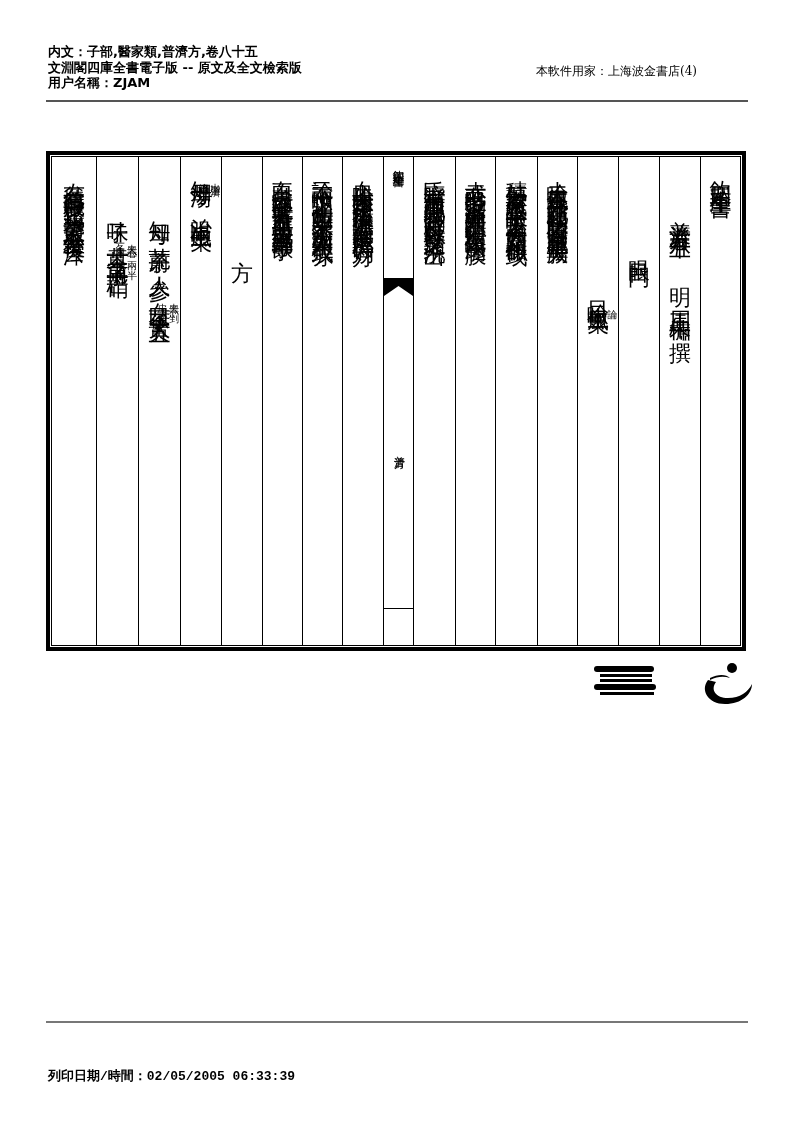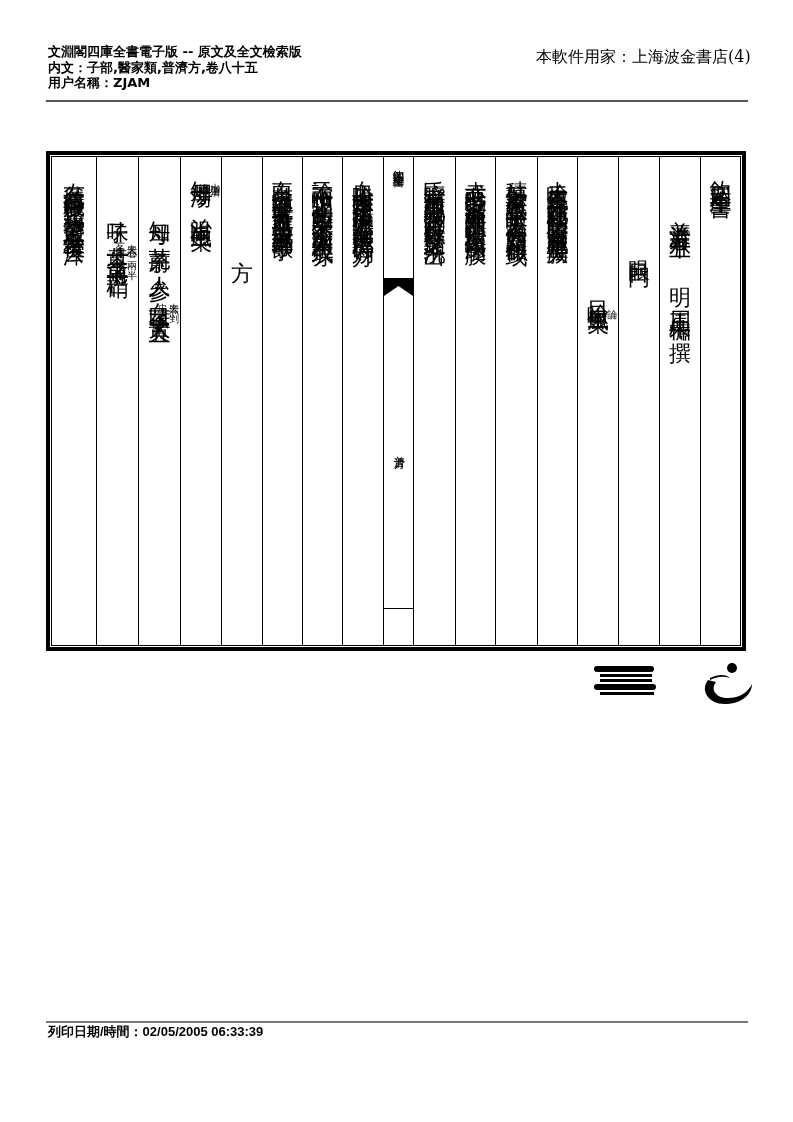--- a/index.html
+++ b/index.html
@@ -1,19 +1,19 @@
 <!DOCTYPE html>
 <html><head>
   <meta charset="utf-8">
   <style>
     html, body { margin: 0; padding: 0; background: #ffffff; }
     body { width: 793px; height: 1122px; position: relative; overflow: hidden; color: #000; }
     .hdr-left { position: absolute; left: 48px; top: 44px; font-family: "DejaVu Sans", sans-serif; font-weight: bold; font-size: 13px; line-height: 15.5px; }
     .hdr-left div { white-space: nowrap; }
-    .hdr-right { position: absolute; left: 536px; top: 44px; font-family: "DejaVu Serif", serif; font-size: 16px; line-height: 26px; }
+    .hdr-right { position: absolute; left: 536px; top: 58px; font-family: "DejaVu Serif", serif; font-size: 12px; line-height: 26px; }
     .hdr-right div { white-space: nowrap; }
     .hdr-rule { position: absolute; left: 46px; top: 100px; width: 702px; height: 0; border-top: 2px solid #555; }
 
     .frame { position: absolute; left: 46px; top: 151px; width: 700px; height: 500px; border: 4px solid #000; box-sizing: border-box; }
     .frame-inner { position: absolute; left: 1px; top: 1px; right: 1px; bottom: 1px; border: 1px solid #000; }
     .cols { position: absolute; left: 0; top: 0; right: 0; bottom: 0; display: flex; flex-direction: row-reverse; }
     .col { position: relative; border-left: 1px solid #000; box-sizing: border-box; height: 100%; }
     .col:last-child { border-left: none; }
     .vt { writing-mode: vertical-rl; font-family: "DejaVu Serif", serif; font-size: 22px; line-height: 40px; letter-spacing: 3.2px; position: absolute; top: 6px; left: 50%; transform: translateX(-50%); white-space: nowrap; }
     .seg { display: inline; }
@@ -24,29 +24,29 @@
 
     .center-strip .vt { font-size: 12px; line-height: 30px; letter-spacing: 1px; top: 4px; }
     .center-title-box { position: absolute; left: 0; right: 0; top: 0; height: 121px; border-bottom: 1px solid #000; }
     .fish-tail { position: absolute; left: 0; right: 0; top: 121px; height: 18px; }
     .center-sub { position: absolute; top: 290px; left: 50%; transform: translateX(-50%); writing-mode: vertical-rl; font-family: "DejaVu Serif", serif; font-size: 11px; letter-spacing: 1px; line-height: 14px; }
     .center-bottom-line { position: absolute; left: 0; right: 0; bottom: 36px; border-top: 1px solid #000; }
 
     .logos { position: absolute; left: 590px; top: 650px; width: 170px; height: 60px; }
 
     .ftr-rule { position: absolute; left: 46px; top: 1021px; width: 702px; border-top: 2px solid #777; }
-    .ftr { position: absolute; left: 48px; top: 1023px; font-family: Liberation Sans, sans-serif; font-weight: bold; font-size: 13px; line-height: 17px; }
+    .ftr { position: absolute; left: 48px; top: 1068px; font-family: Liberation Mono, monospace; font-weight: bold; font-size: 13px; line-height: 17px; }
     .ftr div { white-space: nowrap; }
   </style>
 </head>
 <body>
 
 <div class="hdr-left">
+  <div>内文：子部,醫家類,普濟方,卷八十五</div>
   <div>文淵閣四庫全書電子版 -- 原文及全文檢索版</div>
-  <div>内文：子部,醫家類,普濟方,卷八十五</div>
   <div>用户名稱：ZJAM</div>
 </div>
 <div class="hdr-right">
   <div>本軟件用家：上海波金書店(4)</div>
 </div>
 <div class="hdr-rule"></div>
 
 <div class="frame">
   <div class="frame-inner">
     <div class="cols">

